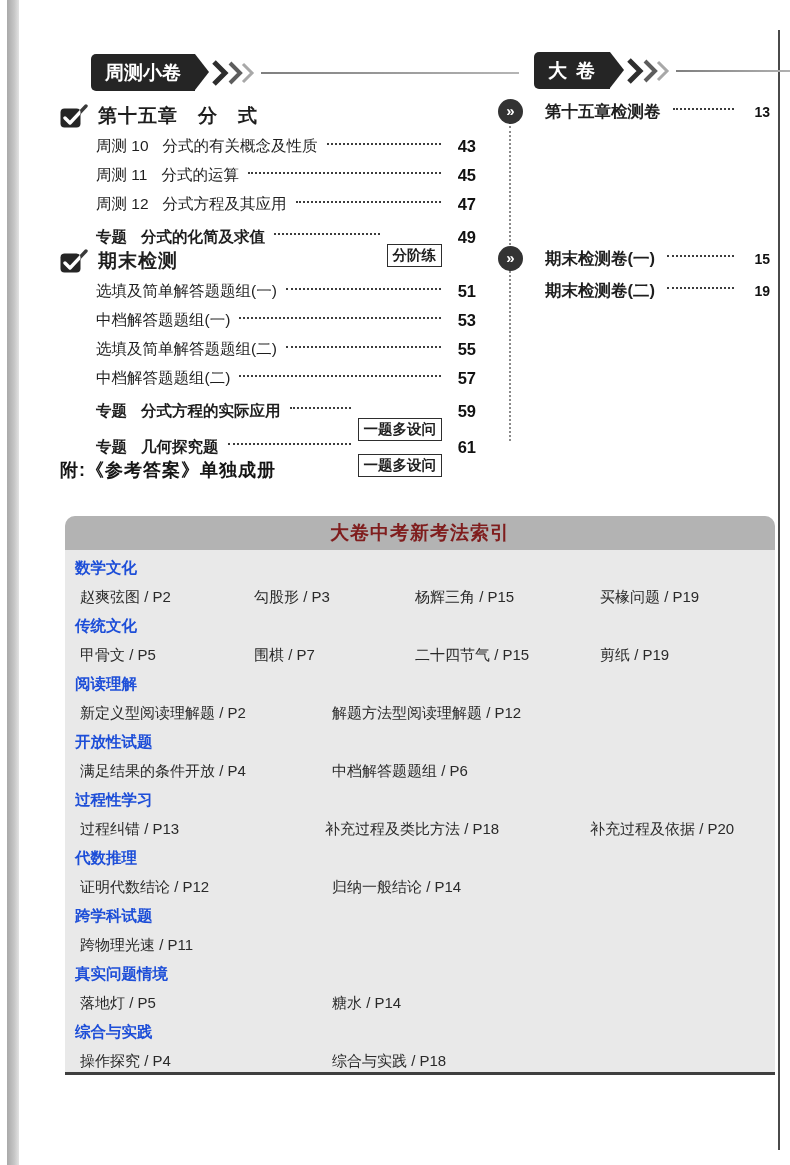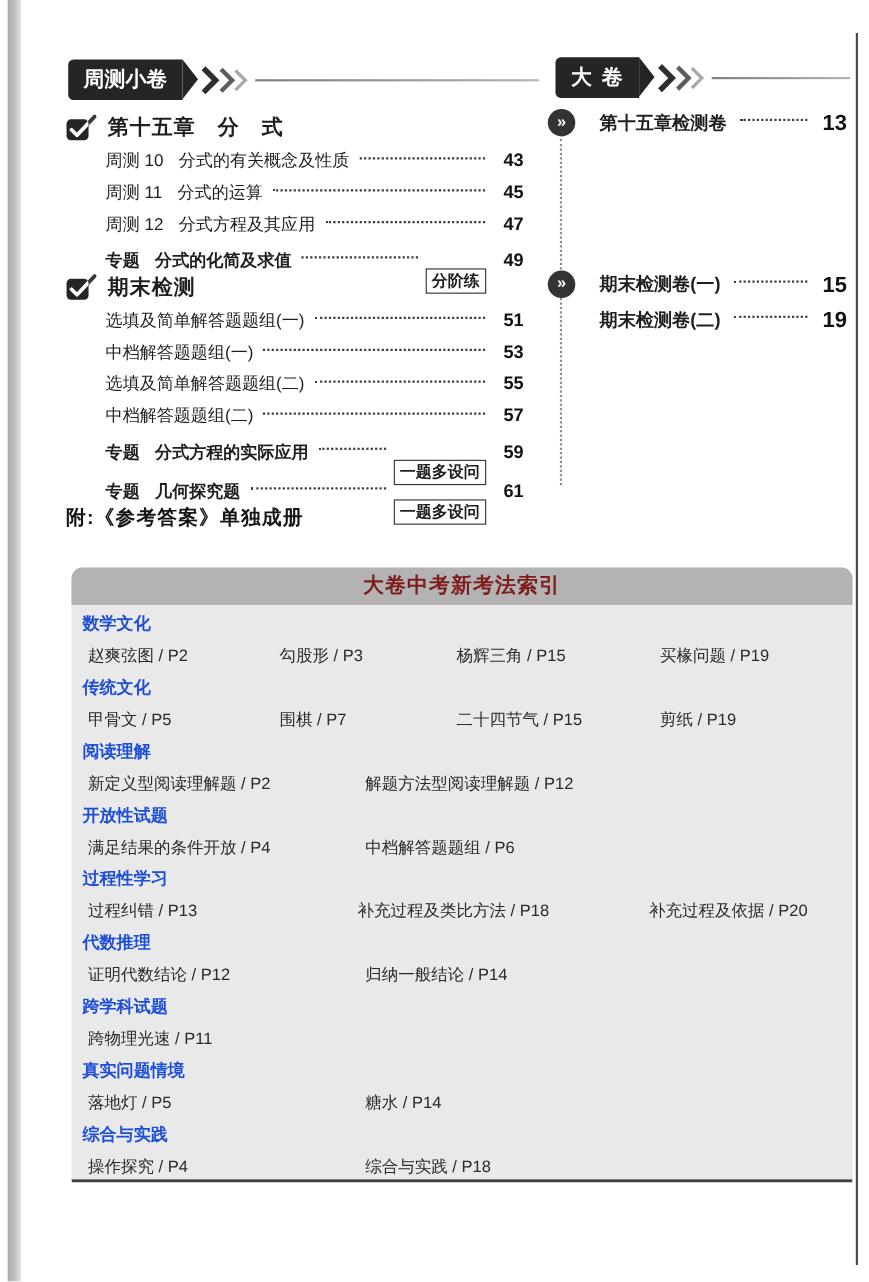--- a/index.html
+++ b/index.html
@@ -10,21 +10,21 @@
     font-family:"Liberation Sans","DejaVu Sans",sans-serif;
     color:#1e1e1e;
     overflow:hidden;
   }
   
   .scan-strip { position:absolute; left:7px; top:0; width:12px; height:1165px;
     background:linear-gradient(to right,#a9a9a9,#c6c6c6 60%,#e2e2e2); }
   .scan-edge { position:absolute; left:778px; top:30px; width:2px; height:1120px; background:#4a4a4a; }
 
   
-  .hdr { position:absolute; display:flex; align-items:center; }
+  .hdr { position:absolute; display:flex; align-items:center;margin-left:29px; }
   .hdr-left  { left:62px;  top:54px; width:428px; }
   .hdr-right { left:505px; top:52px; width:268px; }
   .banner { position:relative; background:#252525; color:#fff; height:37px; line-height:37px;
     padding:0 14px; font-size:19px; font-weight:bold; border-radius:5px 0 0 5px; flex:0 0 auto; }
   .banner.spread { letter-spacing:9px; padding-right:6px; }
   .banner::after { content:""; position:absolute; left:100%; top:0;
     border-top:18.5px solid transparent; border-bottom:18.5px solid transparent;
     border-left:14px solid #252525; }
   .chevrons { margin-left:16px; flex:0 0 auto; }
   .hr-line { flex:1 1 auto; height:2px; margin-left:4px;
@@ -54,21 +54,21 @@
     border-left:2px dotted #8a8a8a; }
   .rgroup { position:absolute; left:0; width:272px; }
   .rg-1 { top:0; }
   .rg-2 { top:147px; }
   .circ { position:absolute; left:0; top:3px; width:25px; height:25px; border-radius:50%;
     background:#333; color:#fff; font-size:15px; font-weight:bold; text-align:center;
     line-height:24px; z-index:2; }
   .rrow { display:flex; align-items:center; height:32px; padding-left:47px;
     font-size:16.5px; font-weight:bold; }
   .rrow .dots { margin:0 8px 6px 12px; }
-  .rrow .pg { font-size:20px; }
+  .rrow .pg { font-size:14px; }
 
   
   .ixbox { position:absolute; left:65px; top:516px; width:710px; height:559px;
     background:#e9e9e9; border-radius:10px 10px 0 0; border-bottom:3px solid #3f3f3f; }
   .ixbar { height:34px; line-height:34px; background:#b3b3b3; border-radius:10px 10px 0 0;
     text-align:center; font-size:19px; font-weight:bold; color:#7f1d1d; letter-spacing:1px; }
   .ixbody { padding-top:3px; }
   .ix-cat { padding-left:10px; font-size:15.5px; font-weight:bold; line-height:29px; color:#1d4ed8; }
   .ix-row { padding-left:15px; line-height:29px; font-size:15px; display:grid; color:#2a2a2a; }
   .cols-4 { grid-template-columns:174px 161px 185px 1fr; }

